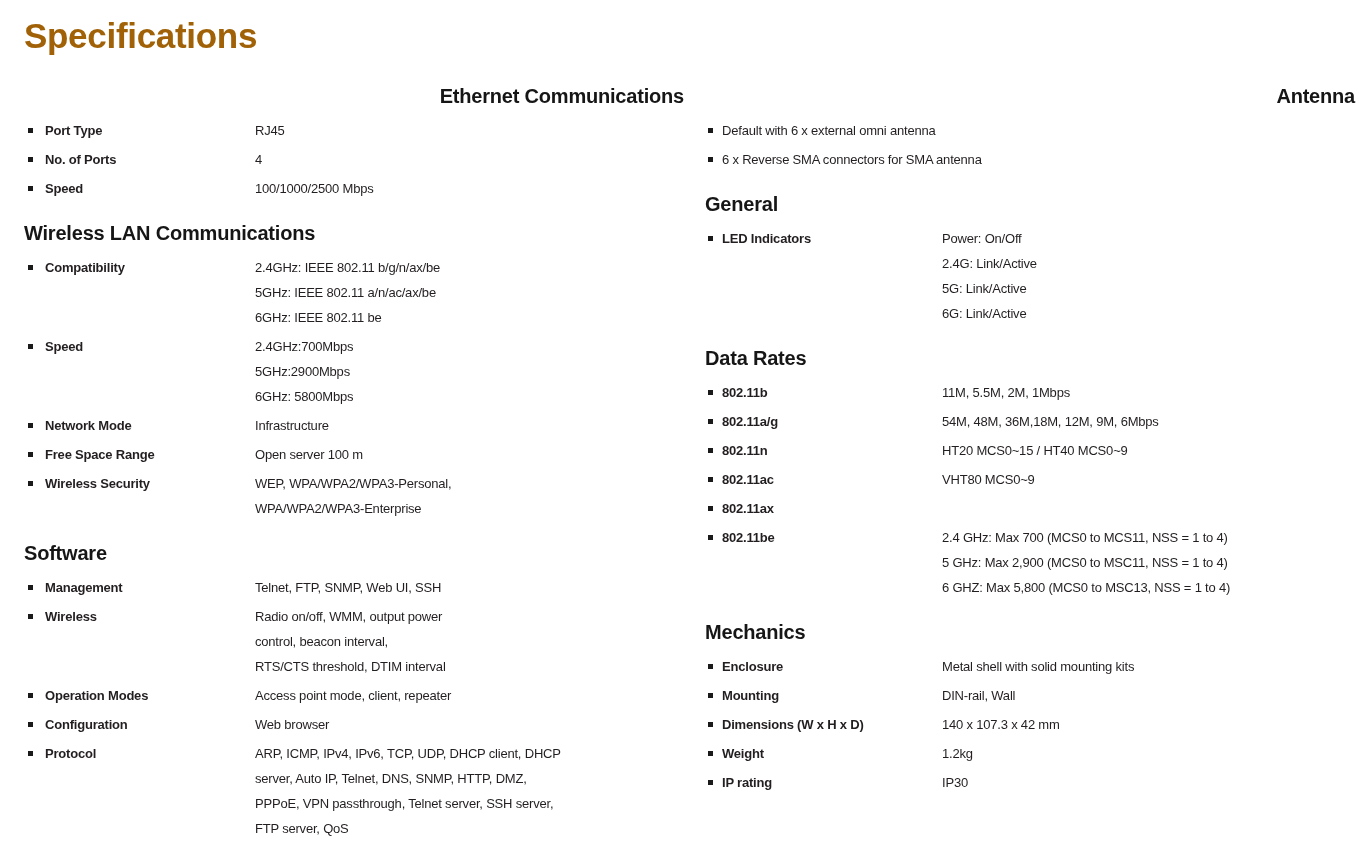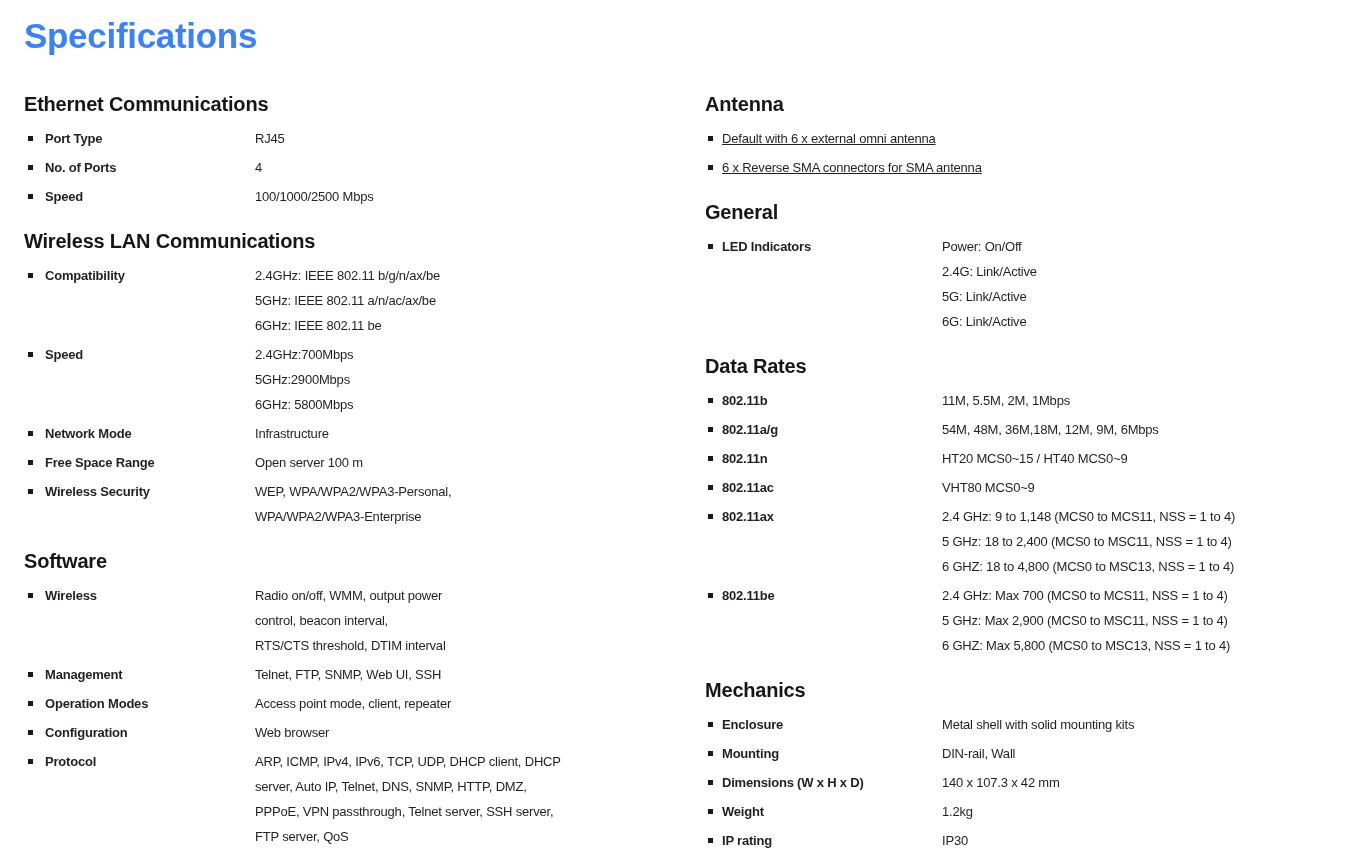--- a/index.html
+++ b/index.html
@@ -8,48 +8,48 @@
     width: 1356px; height: 868px;
     background: #ffffff;
     font-family: "Liberation Sans", sans-serif;
     color: #231f20;
     overflow: hidden;
   }
   .page { padding: 10px 10px 0 24px; }
   .page-title {
     font-size: 35px;
     font-weight: bold;
-    color: #3b82f6;
+    color: #a16207;
     margin: 4px 0 0 0;
     letter-spacing: -0.3px;
     line-height: 44px;
   }
   .cols { display: flex; margin-top: 18px; }
   .col { flex: 0 0 auto; }
   .col-left { width: 660px; }
   .col-right { width: 650px; margin-left: 21px; }
   .section-heading {
     font-size: 20px;
     font-weight: bold;
     color: #161616;
     margin: 20px 0 9px 0;
     line-height: 25px;
     letter-spacing: -0.2px;
   }
-  .col > .section-heading:first-child { margin-top: 16px; }
+  .col > .section-heading:first-child { margin-top: 8px; text-align: right; }
   .row {
     display: grid;
     grid-template-columns: 21px 210px 1fr;
     margin-bottom: 4px;
     font-size: 13px;
     line-height: 25px;
     letter-spacing: -0.2px;
   }
   .col-right .row { grid-template-columns: 17px 220px 1fr; }
-  .col-right .row.text-row { grid-template-columns: 17px 1fr; text-decoration: underline; }
+  .col-right .row.text-row { grid-template-columns: 17px 1fr; }
   .bullet {
     width: 5px; height: 5px;
     background: #1a1a1a;
     margin-top: 10px;
     margin-left: 4px;
     display: block;
   }
   .col-right .bullet { margin-left: 3px; }
   .label { font-weight: bold; white-space: nowrap; }
   .value { }
@@ -129,32 +129,32 @@
         <div class="value">
           <div class="vline">WEP, WPA/WPA2/WPA3-Personal,</div>
           <div class="vline">WPA/WPA2/WPA3-Enterprise</div>
         </div>
       </div>
 
       <h2 class="section-heading">Software</h2>
 
       <div class="row">
         <span class="bullet"></span>
+        <span class="label">Management</span>
+        <div class="value">
+          <div class="vline">Telnet, FTP, SNMP, Web UI, SSH</div>
+        </div>
+      </div>
+      <div class="row">
+        <span class="bullet"></span>
         <span class="label">Wireless</span>
         <div class="value">
           <div class="vline">Radio on/off, WMM, output power</div>
           <div class="vline">control, beacon interval,</div>
           <div class="vline">RTS/CTS threshold, DTIM interval</div>
-        </div>
-      </div>
-      <div class="row">
-        <span class="bullet"></span>
-        <span class="label">Management</span>
-        <div class="value">
-          <div class="vline">Telnet, FTP, SNMP, Web UI, SSH</div>
         </div>
       </div>
       <div class="row">
         <span class="bullet"></span>
         <span class="label">Operation Modes</span>
         <div class="value">
           <div class="vline">Access point mode, client, repeater</div>
         </div>
       </div>
       <div class="row">
@@ -233,25 +233,20 @@
       <div class="row">
         <span class="bullet"></span>
         <span class="label">802.11ac</span>
         <div class="value">
           <div class="vline">VHT80 MCS0~9</div>
         </div>
       </div>
       <div class="row">
         <span class="bullet"></span>
         <span class="label">802.11ax</span>
-        <div class="value">
-          <div class="vline">2.4 GHz: 9 to 1,148 (MCS0 to MCS11, NSS = 1 to 4)</div>
-          <div class="vline">5 GHz: 18 to 2,400 (MCS0 to MSC11, NSS = 1 to 4)</div>
-          <div class="vline">6 GHZ: 18 to 4,800 (MCS0 to MSC13, NSS = 1 to 4)</div>
-        </div>
       </div>
       <div class="row">
         <span class="bullet"></span>
         <span class="label">802.11be</span>
         <div class="value">
           <div class="vline">2.4 GHz: Max 700 (MCS0 to MCS11, NSS = 1 to 4)</div>
           <div class="vline">5 GHz: Max 2,900 (MCS0 to MSC11, NSS = 1 to 4)</div>
           <div class="vline">6 GHZ: Max 5,800 (MCS0 to MSC13, NSS = 1 to 4)</div>
         </div>
       </div>

